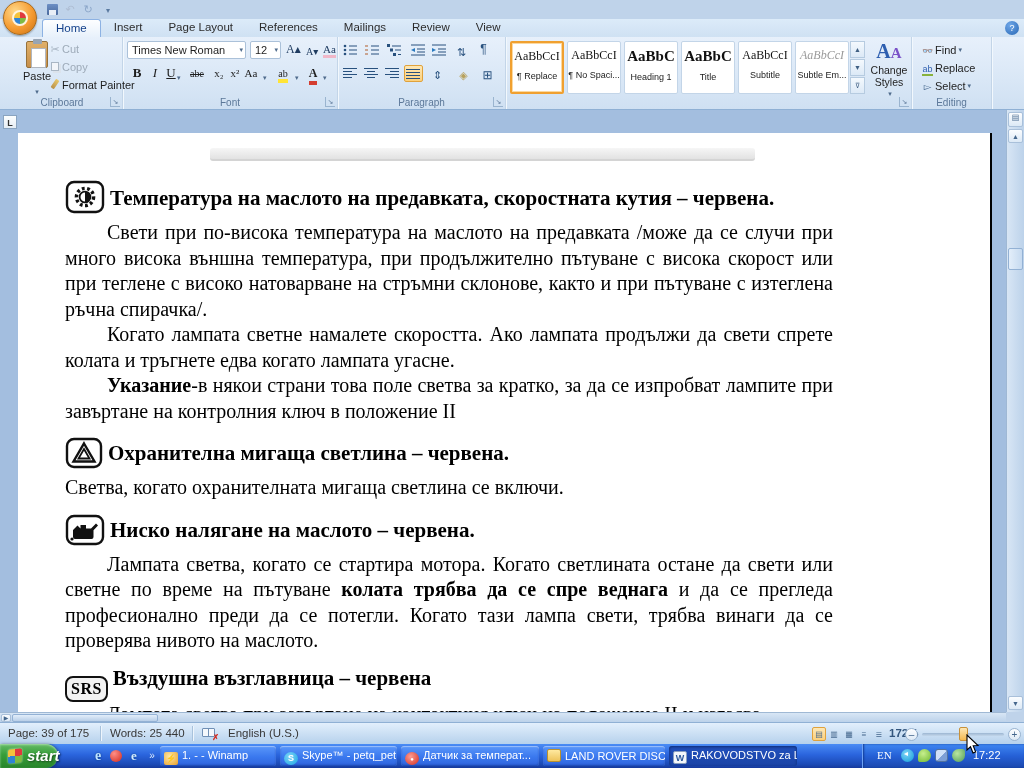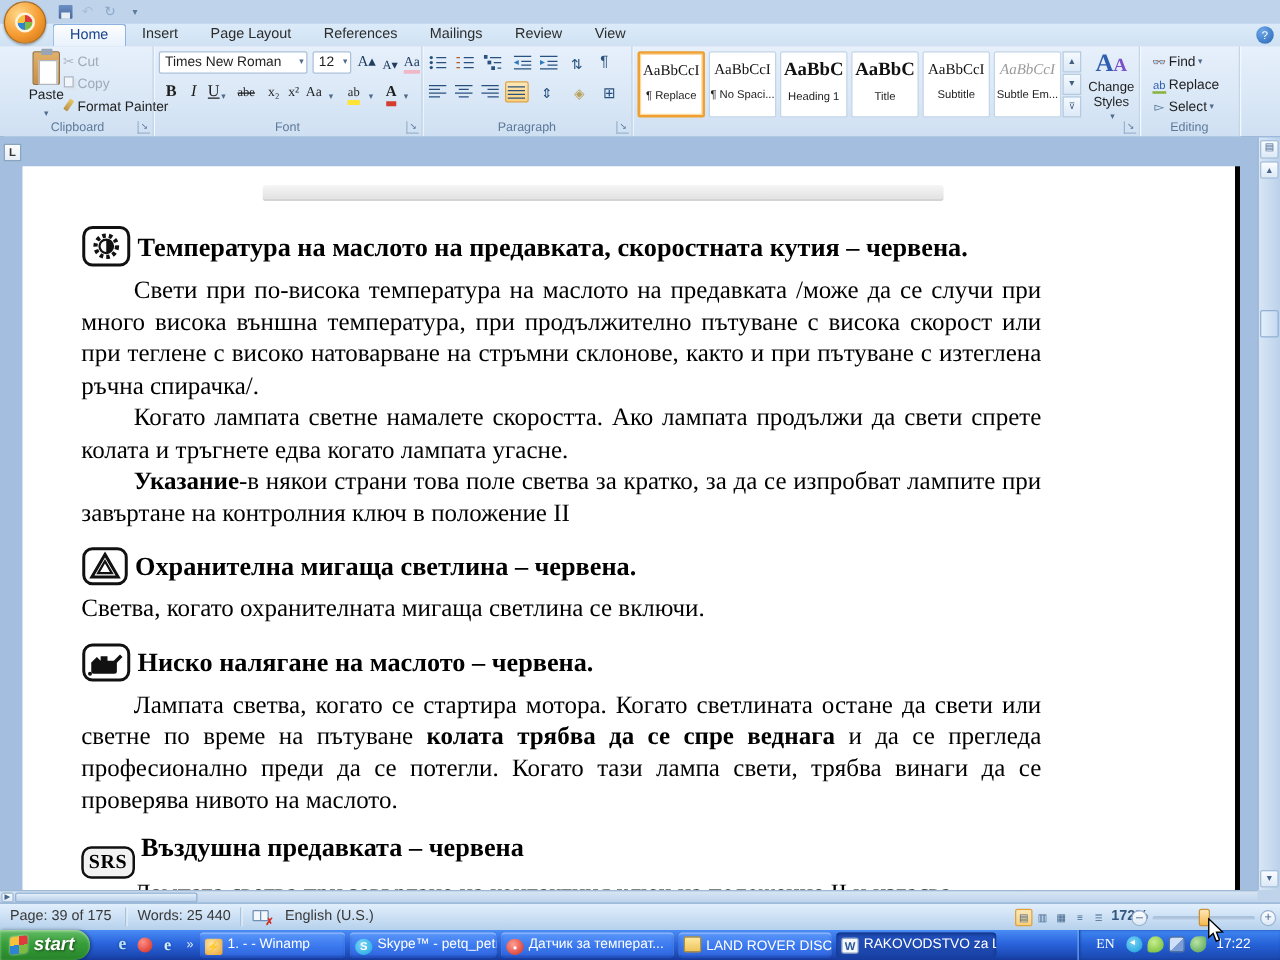--- a/index.html
+++ b/index.html
@@ -131,21 +131,21 @@
   .ed-item .ic { display:inline-block; width:15px; text-align:center; }
   #ed-find { top:7px; }    #ed-find .ic::after { content:"👓"; font-size:9px; }
   #ed-replace { top:25px; } #ed-replace .ic::after { content:"ab"; font-size:9px; color:#2e5fb0; border-bottom:2px solid #88b23c; }
   #ed-select { top:43px; }  #ed-select .ic::after { content:"▻"; font-size:10px; color:#44668c; }
 
   
   #docarea { left:0; top:110px; width:1024px; height:602px; background:#a3bedf; }
   #tabstop { left:3px; top:5px; width:14px; height:14px; background:linear-gradient(#fdfefe,#e5edf5);
     border:1px solid #8aa4c0; color:#333; font-size:10px; line-height:13px; text-align:center; }
   #tabstop::after { content:"L"; font-weight:bold; font-size:9px; }
-  #page { left:18px; top:23px; width:974px; height:579px; background:#fff; border-right:4px solid #000000; overflow:hidden; }
+  #page { left:18px; top:23px; width:974px; height:579px; background:#fff; border-right:2px solid #000000; overflow:hidden; }
   #content { position:absolute; left:47px; top:0; width:768px; font-family:"Liberation Serif","DejaVu Serif",serif;
     color:#000; }
   #faded-line { margin:15px 0 0 145px; width:545px; height:13px; border-radius:3px;
     background:linear-gradient(#f6f6f6,#e2e2e2); border-bottom:2px solid #d4d4d4; }
   .doc-p { font-size:20px; line-height:25.5px; text-align:justify; }
   .ind { text-indent:42px; }
   .doc-h { font-size:21px; line-height:26px; font-weight:bold; text-align:justify; }
   .doc-icon { display:inline-block; vertical-align:-9px; margin-right:5px; }
   #h1-block { margin-top:19px; }
   #h2-block, #h3-block { margin-top:13px; }
@@ -187,21 +187,21 @@
     border:1px solid #9ab4d0; color:#44668c; text-align:center; line-height:11px; font-size:10px; }
   #zoom-out::after { content:"–"; } #zoom-in::after { content:"+"; }
   #zoom-track { top:10px; left:922px; width:82px; height:3px; background:linear-gradient(#9cb6d2,#c3d6ea); border-radius:2px; }
   #zoom-tick { top:7px; left:962px; width:1px; height:9px; background:#8aa6c4; }
   #zoom-thumb { top:4px; left:959px; width:9px; height:14px; border-radius:2px;
     background:linear-gradient(#fde7b5,#f5b94f); border:1px solid #c8913a; }
 
   
   #taskbar { left:0; top:744px; width:1024px; height:24px;
     background:linear-gradient(#4a8cf5,#2a64dd 45%,#1c4ab5 85%,#16399b); }
-  #start-btn { left:0; top:0; width:72px; height:24px; border-radius:0 12px 12px 0;
+  #start-btn { left:0; top:0; width:58px; height:24px; border-radius:0 12px 12px 0;
     background:linear-gradient(#64bb66,#379e39 45%,#27842a); box-shadow:inset 0 1px 2px #a5dba6, 1px 0 3px rgba(0,0,0,.4);
     color:#fff; font-style:italic; font-weight:bold; font-size:15px; }
   #start-flag { position:absolute; left:8px; top:5px; width:14px; height:14px; transform:skewY(-6deg);
     background:conic-gradient(#e0393d 0 25%, #7fba42 0 50%, #2f83d3 0 75%, #f4c23d 0 100%);
     border-radius:2px; box-shadow:0 0 2px rgba(255,255,255,.8); }
   #start-text { position:absolute; left:27px; top:3px; text-shadow:1px 1px 2px rgba(0,0,0,.5); }
   .ql-ico { top:4px; width:16px; height:16px; border-radius:3px; text-align:center; font-size:11px; line-height:16px; color:#fff; }
   #ql-ie1 { left:90px; }  #ql-ie1::after { content:"e"; font-family:"Liberation Serif",serif; font-weight:bold; color:#bfe3ff; text-shadow:0 0 2px #083a7a; font-size:14px; }
   #ql-red { left:108px; } #ql-red i { display:inline-block; width:12px; height:12px; margin-top:2px; border-radius:50%; background:radial-gradient(circle at 35% 30%,#ff8f86,#d0281c); }
   #ql-ie2 { left:126px; } #ql-ie2::after { content:"e"; font-family:"Liberation Serif",serif; font-weight:bold; color:#d6ecff; text-shadow:0 0 2px #0a4a90; font-size:13px; }
@@ -459,21 +459,21 @@
               </svg></span><span>Охранителна мигаща светлина – червена.</span></p>
         <p class="doc-p">Светва, когато охранителната мигаща светлина се включи.</p>
 
         <p id="h3-block" class="doc-h"><span class="doc-icon"><svg width="40" height="32" viewBox="0 0 40 32">
                 <rect x="2" y="2" width="36" height="28" rx="7" fill="none" stroke="#111" stroke-width="2.4"></rect>
                 <path d="M8 16 l4.5 -4.5 3 3 0 -3.5 5.5 0 0 3.5 5 0 5 -5 2 2 -4.5 4.7 0 6.8 a2 2 0 0 1 -2 2 l-16.5 0 a2 2 0 0 1 -2 -2 z" fill="#111"></path>
                 <circle cx="7" cy="25" r="1.6" fill="#111"></circle>
               </svg></span><span>Ниско налягане на маслото – червена.</span></p>
         <p class="doc-p ind"><span>Лампата светва, когато се стартира мотора. Когато светлината остане да свети или светне по време на пътуване </span><b>колата трябва да се спре веднага</b><span> и да се прегледа професионално преди да се потегли. Когато тази лампа свети, трябва винаги да се проверява нивото на маслото.</span></p>
 
-        <p id="h4-block" class="doc-h"><span class="doc-icon" style="display:inline-block;border:2.4px solid #111;border-radius:8px;padding:2px 4px;font-size:16px;font-weight:bold;letter-spacing:.5px;line-height:18px;background:#f2f2f2"><span>SRS</span></span><span>Въздушна предавката – червена</span></p>
+        <p id="h4-block" class="doc-h"><span class="doc-icon" style="display:inline-block;border:2.4px solid #111;border-radius:8px;padding:2px 4px;font-size:16px;font-weight:bold;letter-spacing:.5px;line-height:18px;background:#f2f2f2"><span>SRS</span></span><span>Въздушна възглавница – червена</span></p>
         <p class="doc-p ind">Лампата светва при завъртане на контактния ключ на положение II и изгасва</p>
       </div>
     </div>
   </div>
 
   <div id="vscroll" class="abs">
     <div id="vs-ruler" class="sbtn"></div>
     <div id="vs-up" class="sbtn"></div>
     <div id="vs-thumb" class="sbtn"></div>
     <div id="vs-dn" class="sbtn"></div>

